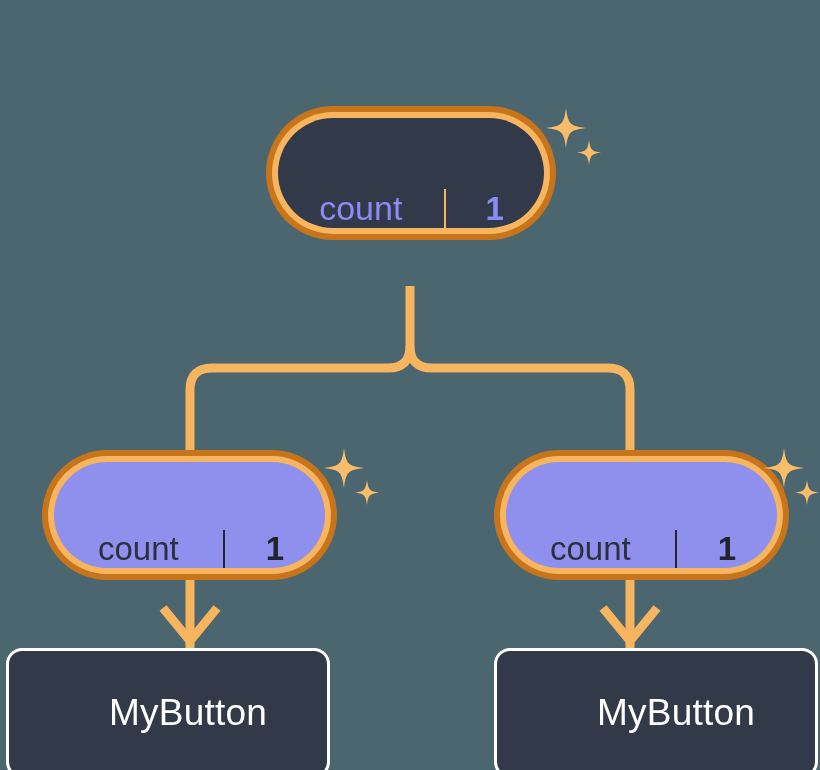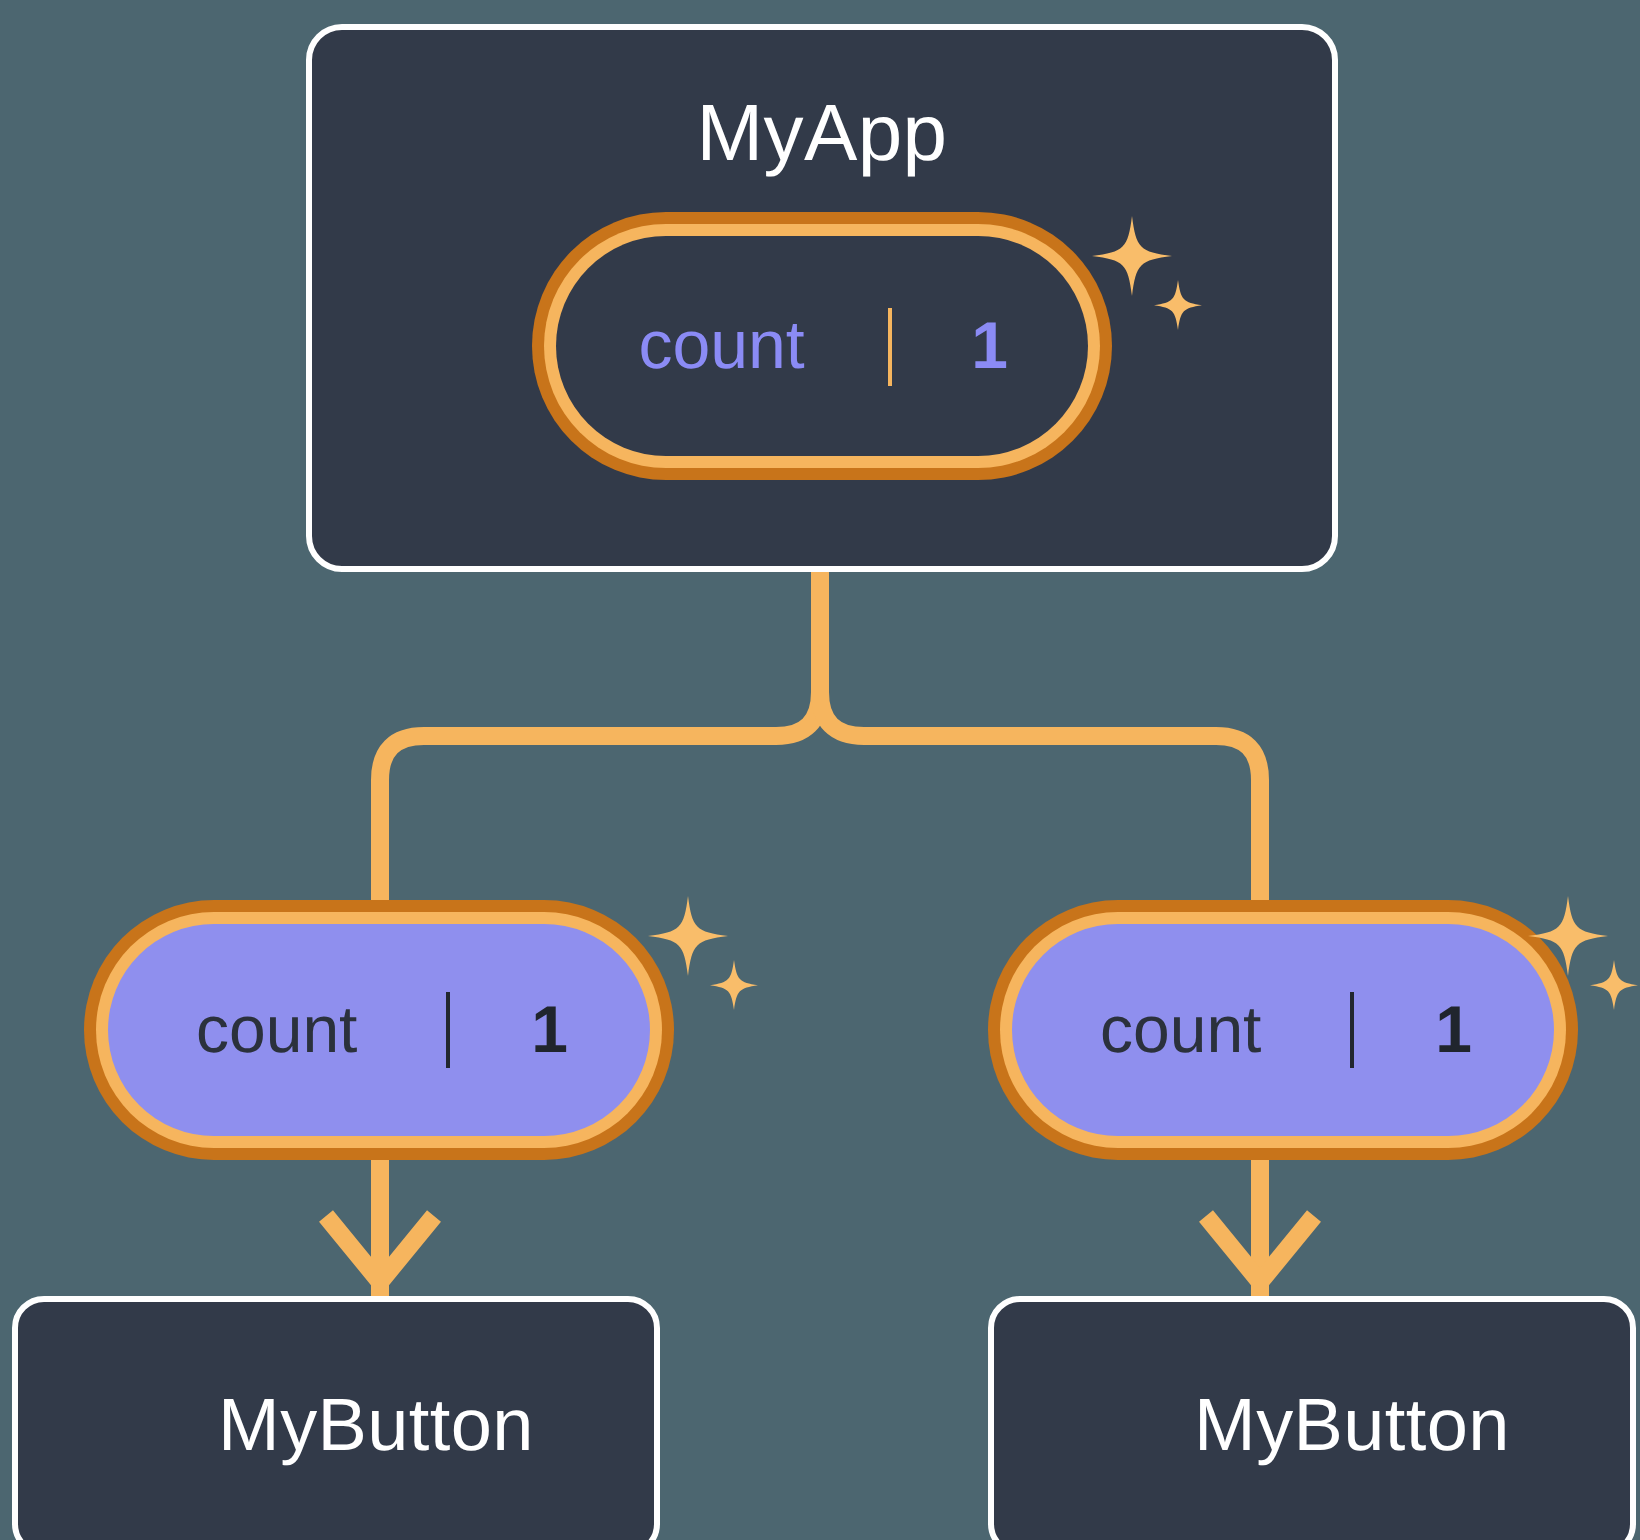--- a/index.html
+++ b/index.html
@@ -85,21 +85,21 @@
     border-radius: 999px;
     background: #f6b55e;          
     padding: 6px;
   }
   .pill-inner {
     box-sizing: border-box;
     width: 100%;
     height: 100%;
     border-radius: 999px;
     display: flex;
-    align-items: center;
+    align-items: flex-end;
     overflow: hidden;
   }
   .pill-key, .pill-val {
     display: flex;
     align-items: center;
     justify-content: center;
     box-sizing: border-box;
   }
   .pill-key { flex: 0 0 63%; }
   .pill-val { flex: 1 1 auto; font-weight: bold; }
@@ -160,23 +160,20 @@
     <g fill="none" stroke="#f6b55e" stroke-width="9" stroke-linecap="butt">
       <path d="M190,578 L190,648"></path>
       <path d="M630,578 L630,648"></path>
     </g>
     <g fill="none" stroke="#f6b55e" stroke-width="9" stroke-linecap="butt" stroke-linejoin="miter">
       <polyline points="163,608 190,641 217,608"></polyline>
       <polyline points="603,608 630,641 657,608"></polyline>
     </g>
   </svg>
 
-  <div class="card" id="app-card">
-    <div class="card-title">MyApp</div>
-  </div>
 
   <div class="pill" id="pill-app">
     <div class="pill-mid">
       <div class="pill-inner">
         <div class="pill-key">count</div>
         <div class="pill-val">1</div>
       </div>
     </div>
   </div>
 

